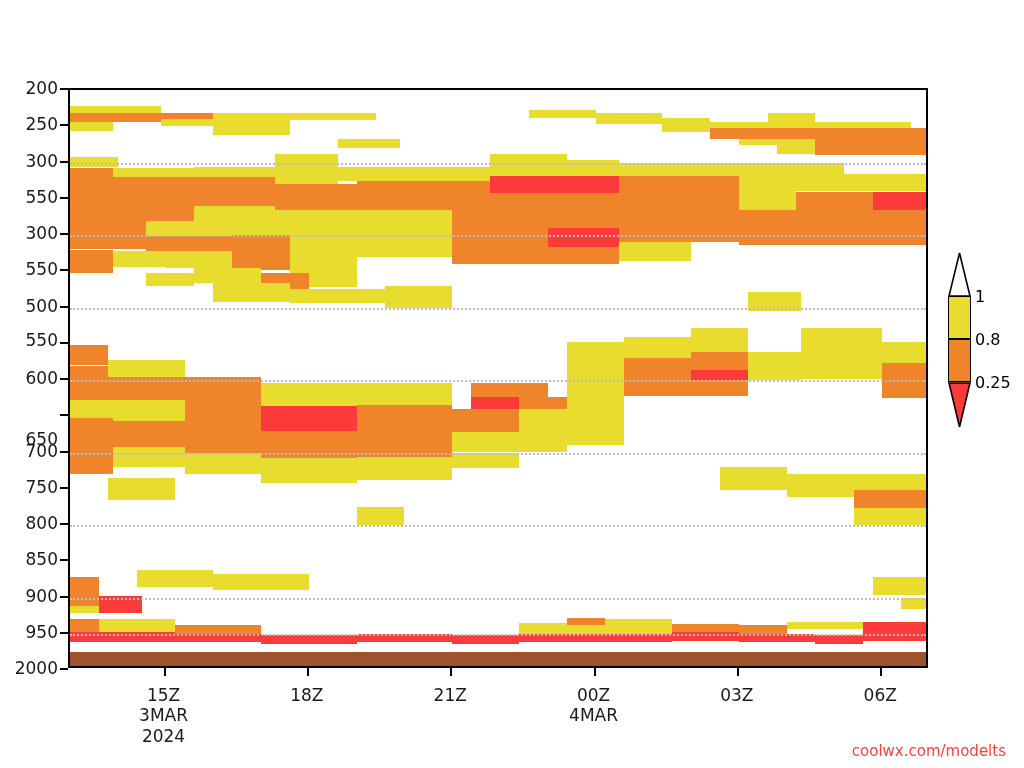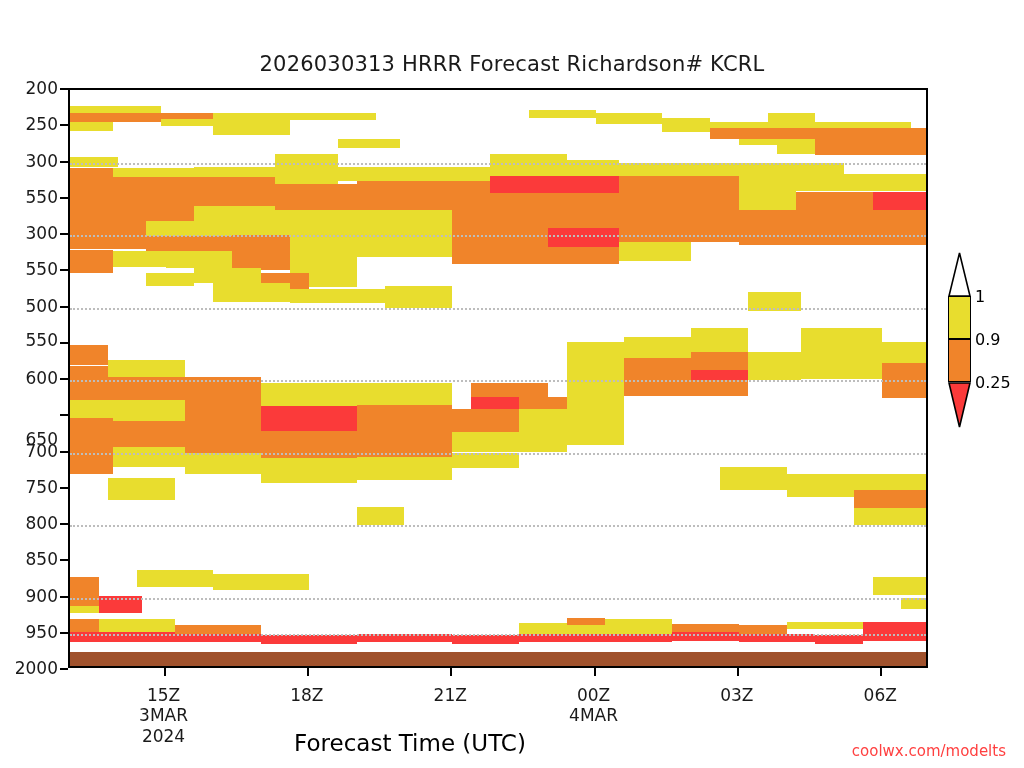--- a/index.html
+++ b/index.html
@@ -33,21 +33,20 @@
   
   .cbar{position:absolute;left:948px;top:296px;width:23px;height:172px;}
   .cbseg{position:absolute;left:0;width:23px;border:1.6px solid #000;box-sizing:border-box;}
   .cblab{position:absolute;left:27px;font-size:16px;color:#000;transform:translateY(-50%);
          white-space:nowrap;}
 </style>
 </head>
 <body>
 <div id="root">
 
-<div class="title">2026030313 HRRR Forecast Richardson# KCRL</div>
 
 <div class="plot">
   <div class="cells" id="cells">
         <div class="cell" style="left: 0px; top: 15.95px; width: 90.7778px; height: 7.25px; background: rgb(232, 221, 46);"></div>
         <div class="cell" style="left: 0px; top: 23.2px; width: 90.7778px; height: 8.7px; background: rgb(240, 132, 42);"></div>
         <div class="cell" style="left: 90.7778px; top: 23.2px; width: 52.5556px; height: 5.8px; background: rgb(240, 132, 42);"></div>
         <div class="cell" style="left: 90.7778px; top: 29px; width: 52.5556px; height: 7.25px; background: rgb(232, 221, 46);"></div>
         <div class="cell" style="left: 0px; top: 31.9px; width: 43px; height: 8.7px; background: rgb(232, 221, 46);"></div>
         <div class="cell" style="left: 143.333px; top: 23.2px; width: 76.4444px; height: 21.75px; background: rgb(232, 221, 46);"></div>
         <div class="cell" style="left: 219.778px; top: 23.2px; width: 86px; height: 7.25px; background: rgb(232, 221, 46);"></div>
@@ -275,30 +274,29 @@
       <div class="xlab" style="left: 450.222px; top: 685px;">21Z</div>
       <div class="xtickmark" style="left: 593.556px;"></div>
       <div class="xlab" style="left: 593.556px; top: 685px;">00Z</div>
       <div class="xlab" style="left: 593.556px; top: 705px;">4MAR</div>
       <div class="xtickmark" style="left: 736.889px;"></div>
       <div class="xlab" style="left: 736.889px; top: 685px;">03Z</div>
       <div class="xtickmark" style="left: 880.222px;"></div>
       <div class="xlab" style="left: 880.222px; top: 685px;">06Z</div>
     </div>
 
-<div class="axistitle">Forecast Time (UTC)</div>
 <div class="watermark">coolwx.com/modelts</div>
 
 <div class="cbar" id="cbar">
       <div style="position: absolute; left: 0px; top: -44px; width: 23px; height: 44px;"><svg width="23" height="45" viewBox="0 0 23 45">
           <polygon points="11.5,1 22,44 1,44" fill="#ffffff" stroke="#000" stroke-width="1.6"></polygon>
         </svg></div>
       <div class="cbseg" style="top: 0px; height: 43px; background: rgb(232, 221, 46);"></div>
       <div class="cbseg" style="top: 43px; height: 43px; background: rgb(240, 132, 42);"></div>
       <div style="position: absolute; left: 0px; top: 86px; width: 23px; height: 46px;"><svg width="23" height="46" viewBox="0 0 23 46">
           <polygon points="1,1 22,1 11.5,45" fill="#fb3a3a" stroke="#000" stroke-width="1.6"></polygon>
         </svg></div>
       <div class="cblab" style="top: 0px;">1</div>
-      <div class="cblab" style="top: 43px;">0.9</div>
+      <div class="cblab" style="top: 43px;">0.8</div>
       <div class="cblab" style="top: 86px;">0.25</div>
     </div>
 
 </div>
 
 </body></html>

